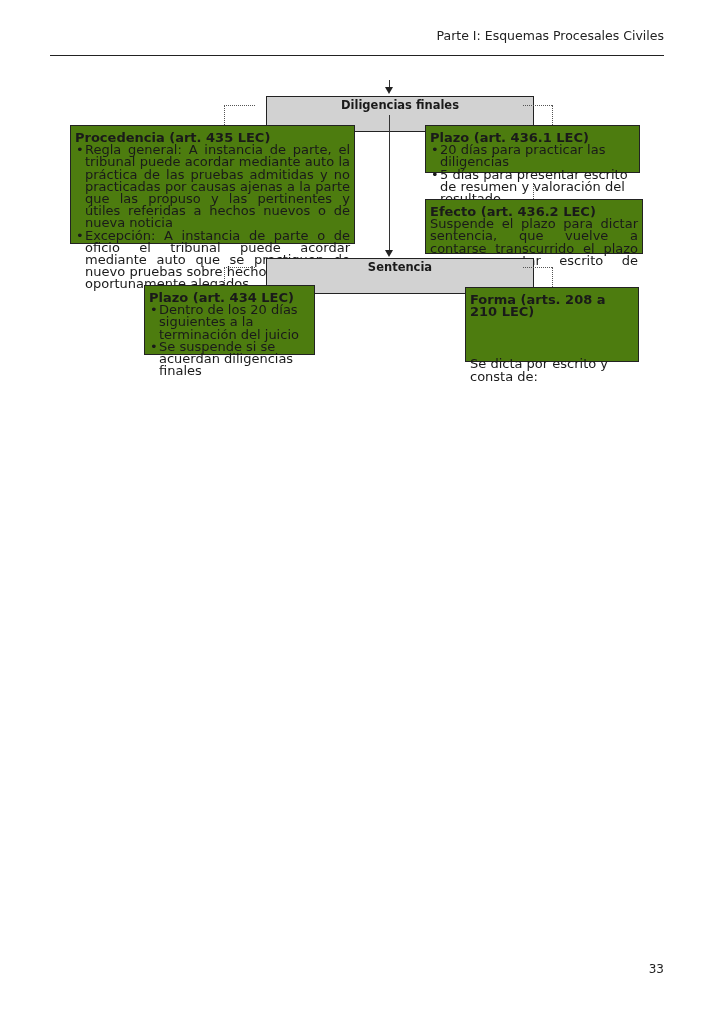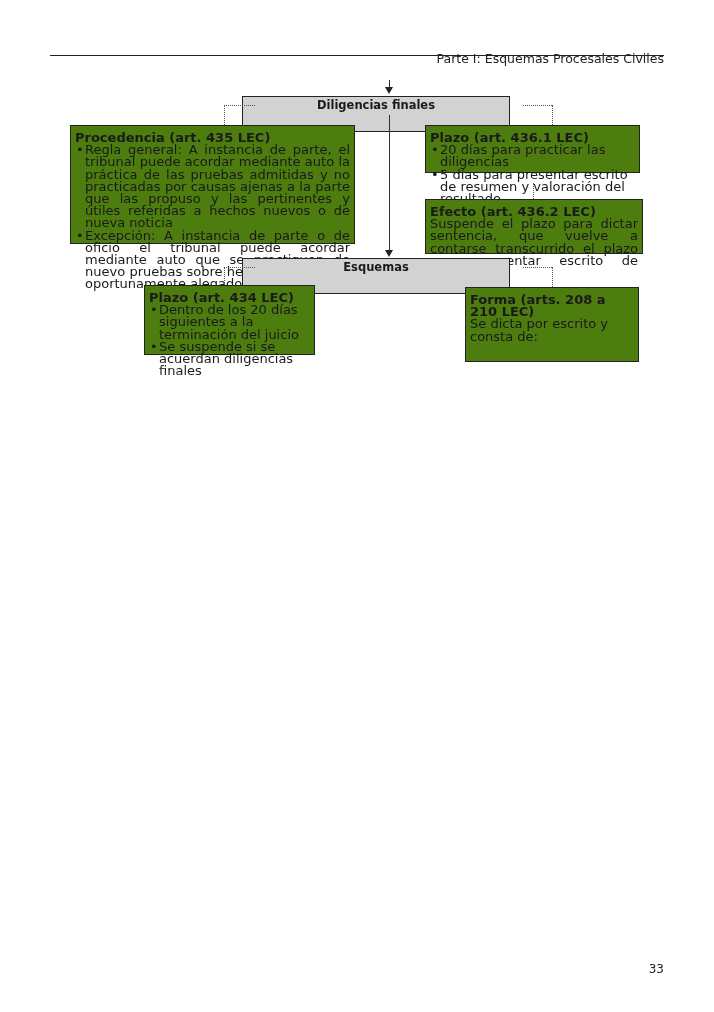--- a/index.html
+++ b/index.html
@@ -1,31 +1,31 @@
 <!DOCTYPE html>
 <html><head>
 <meta charset="utf-8">
 <style>
   html, body { margin:0; padding:0; background:#ffffff; }
   body { width:714px; height:1012px; position:relative; overflow:hidden;
          font-family:"DejaVu Sans", sans-serif; color:#1a1a1a; }
-  .header-title { position:absolute; right:50px; top:51px; font-size:12.5px; color:#222; }
+  .header-title { position:absolute; right:50px; top:28px; font-size:12.5px; color:#222; }
   .header-rule { position:absolute; left:50px; right:50px; top:55px; height:0; border-top:1.3px solid #222; }
   .page-number { position:absolute; right:50px; top:962px; font-size:12px; color:#222;margin-left:16px; }
 
-  .banner { position:absolute; left:242px; width:268px; height:36px; background:#d2d2d2;
+  .banner { position:absolute; left:266px; width:268px; height:36px; background:#d2d2d2;
             border:1.5px solid #222; box-sizing:border-box; text-align:center;
             font-weight:bold; font-size:11.5px; line-height:16px; }
   .box { position:absolute; background:#4d7c0f; border:1.4px solid #222; box-sizing:border-box;
          font-size:13px; line-height:12.2px; padding:6px 4px 2px 4px; text-align:justify; }
   .box .title { font-weight:bold; text-align:left; }
   .box ul { list-style:none; margin:0; padding:0; }
   .box li { position:relative; padding-left:10px; }
   .box li::before { content:"•"; position:absolute; left:1px; top:0; }
-  .box .plain { text-align:left; }
+  .box .plain { text-align:left;margin-top:40px; }
   .box.leftalign { text-align:left; }
 
   .vline { position:absolute; width:0; border-left:1.2px solid #333; }
   .dot-h { position:absolute; height:0; border-top:1px dotted #555; }
   .dot-v { position:absolute; width:0; border-left:1px dotted #555; }
   .arrowhead { position:absolute; width:0; height:0; border-left:4px solid transparent;
                border-right:4px solid transparent; border-top:7px solid #222; }
 </style>
 </head>
 <body>
@@ -66,21 +66,21 @@
       <li>20 días para practicar las diligencias</li>
       <li>5 días para presentar escrito de resumen y valoración del resultado</li>
     </ul>
   </div>
 
   <div class="box" style="left:425px; top:199px; width:218px; height:55px;">
     <div class="title">Efecto (art. 436.2 LEC)</div>
     <div>Suspende el plazo para dictar sentencia, que vuelve a contarse transcurrido el plazo para presentar escrito de resumen</div>
   </div>
 
-  <div class="banner" style="top:258px;">Esquemas</div>
+  <div class="banner" style="top:258px;">Sentencia</div>
 
   <div class="dot-h" style="left:224px; top:267px; width:31px;"></div>
   <div class="dot-v" style="left:224px; top:267px; height:18px;"></div>
   <div class="dot-h" style="left:523px; top:267px; width:29px;"></div>
   <div class="dot-v" style="left:552px; top:267px; height:20px;"></div>
 
   <div class="box leftalign" style="left:144px; top:285px; width:171px; height:70px;">
     <div class="title">Plazo (art. 434 LEC)</div>
     <ul>
       <li>Dentro de los 20 días siguientes a la terminación del juicio</li>

